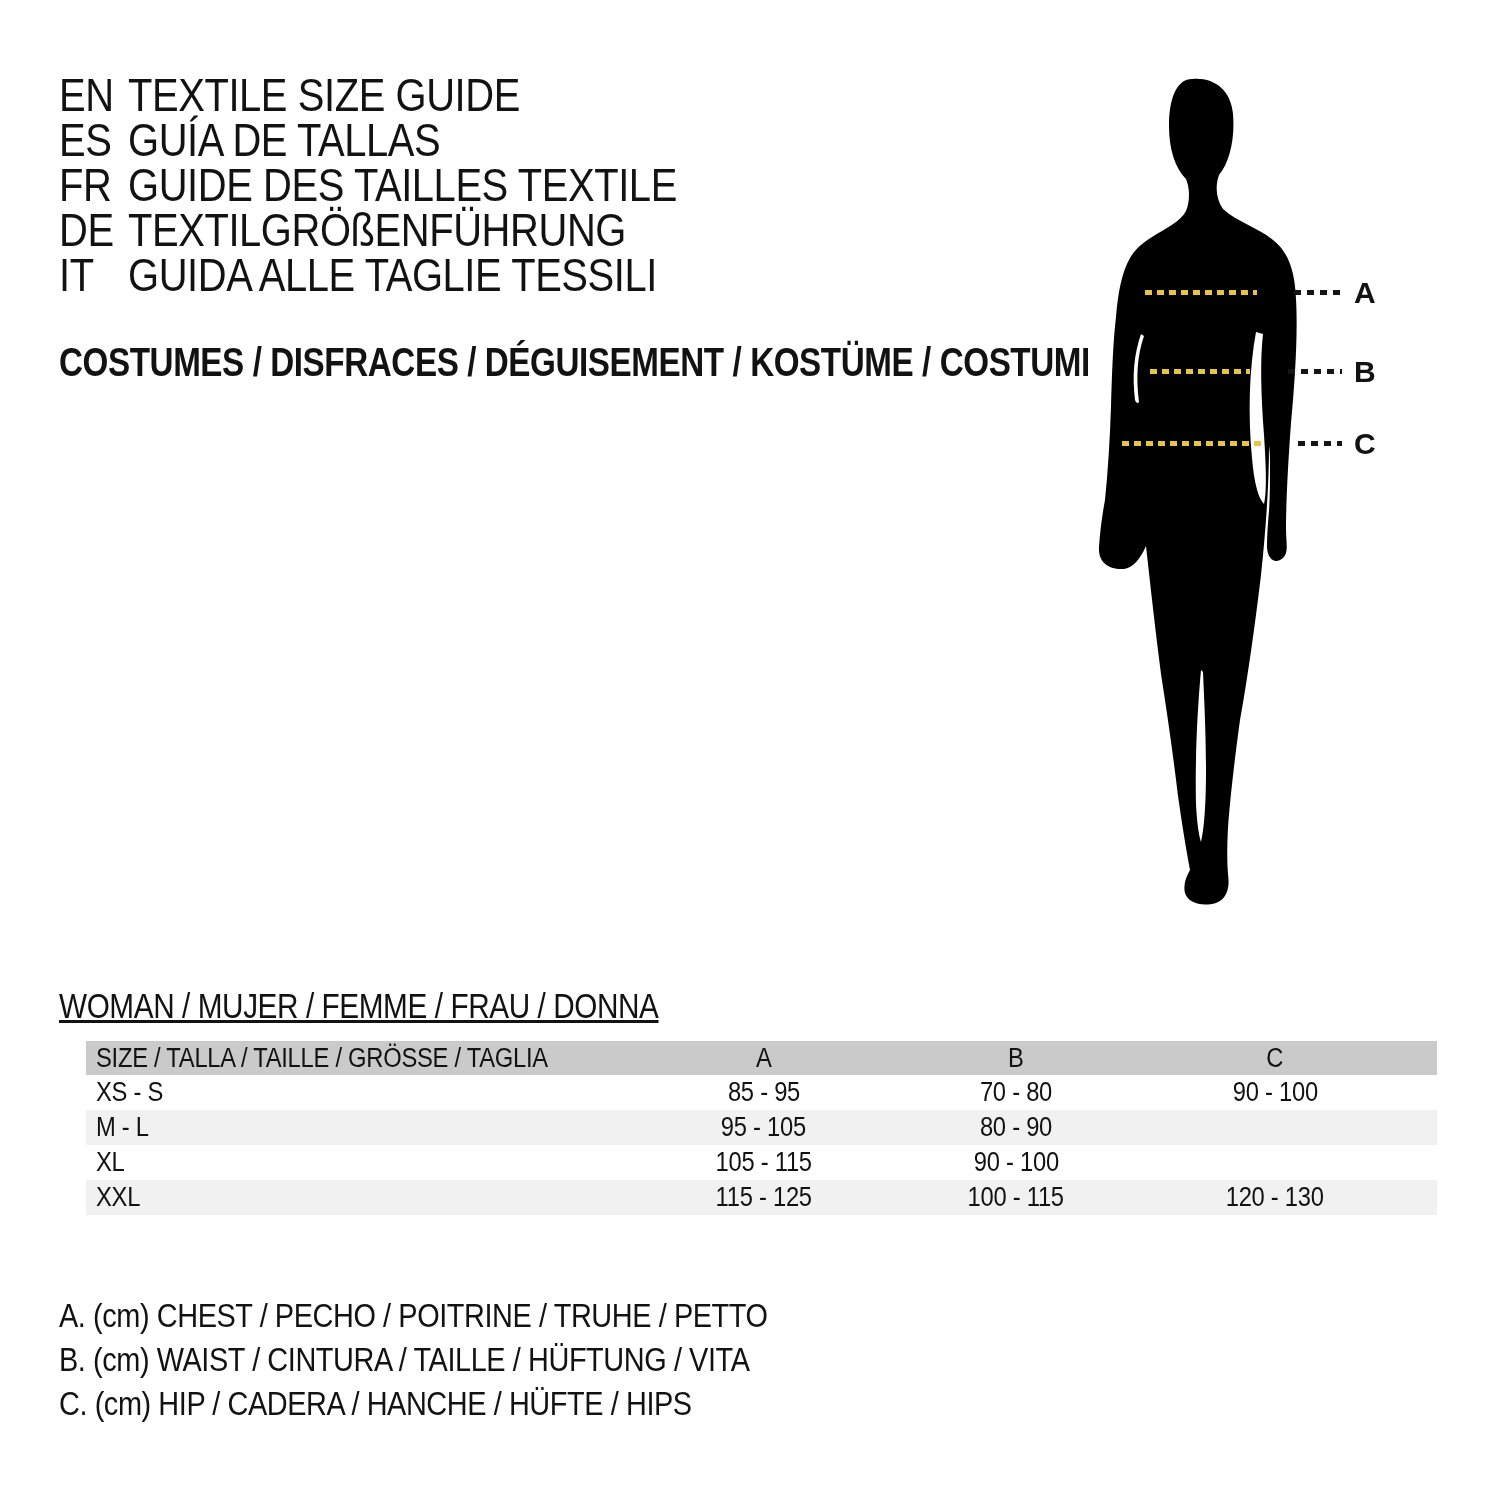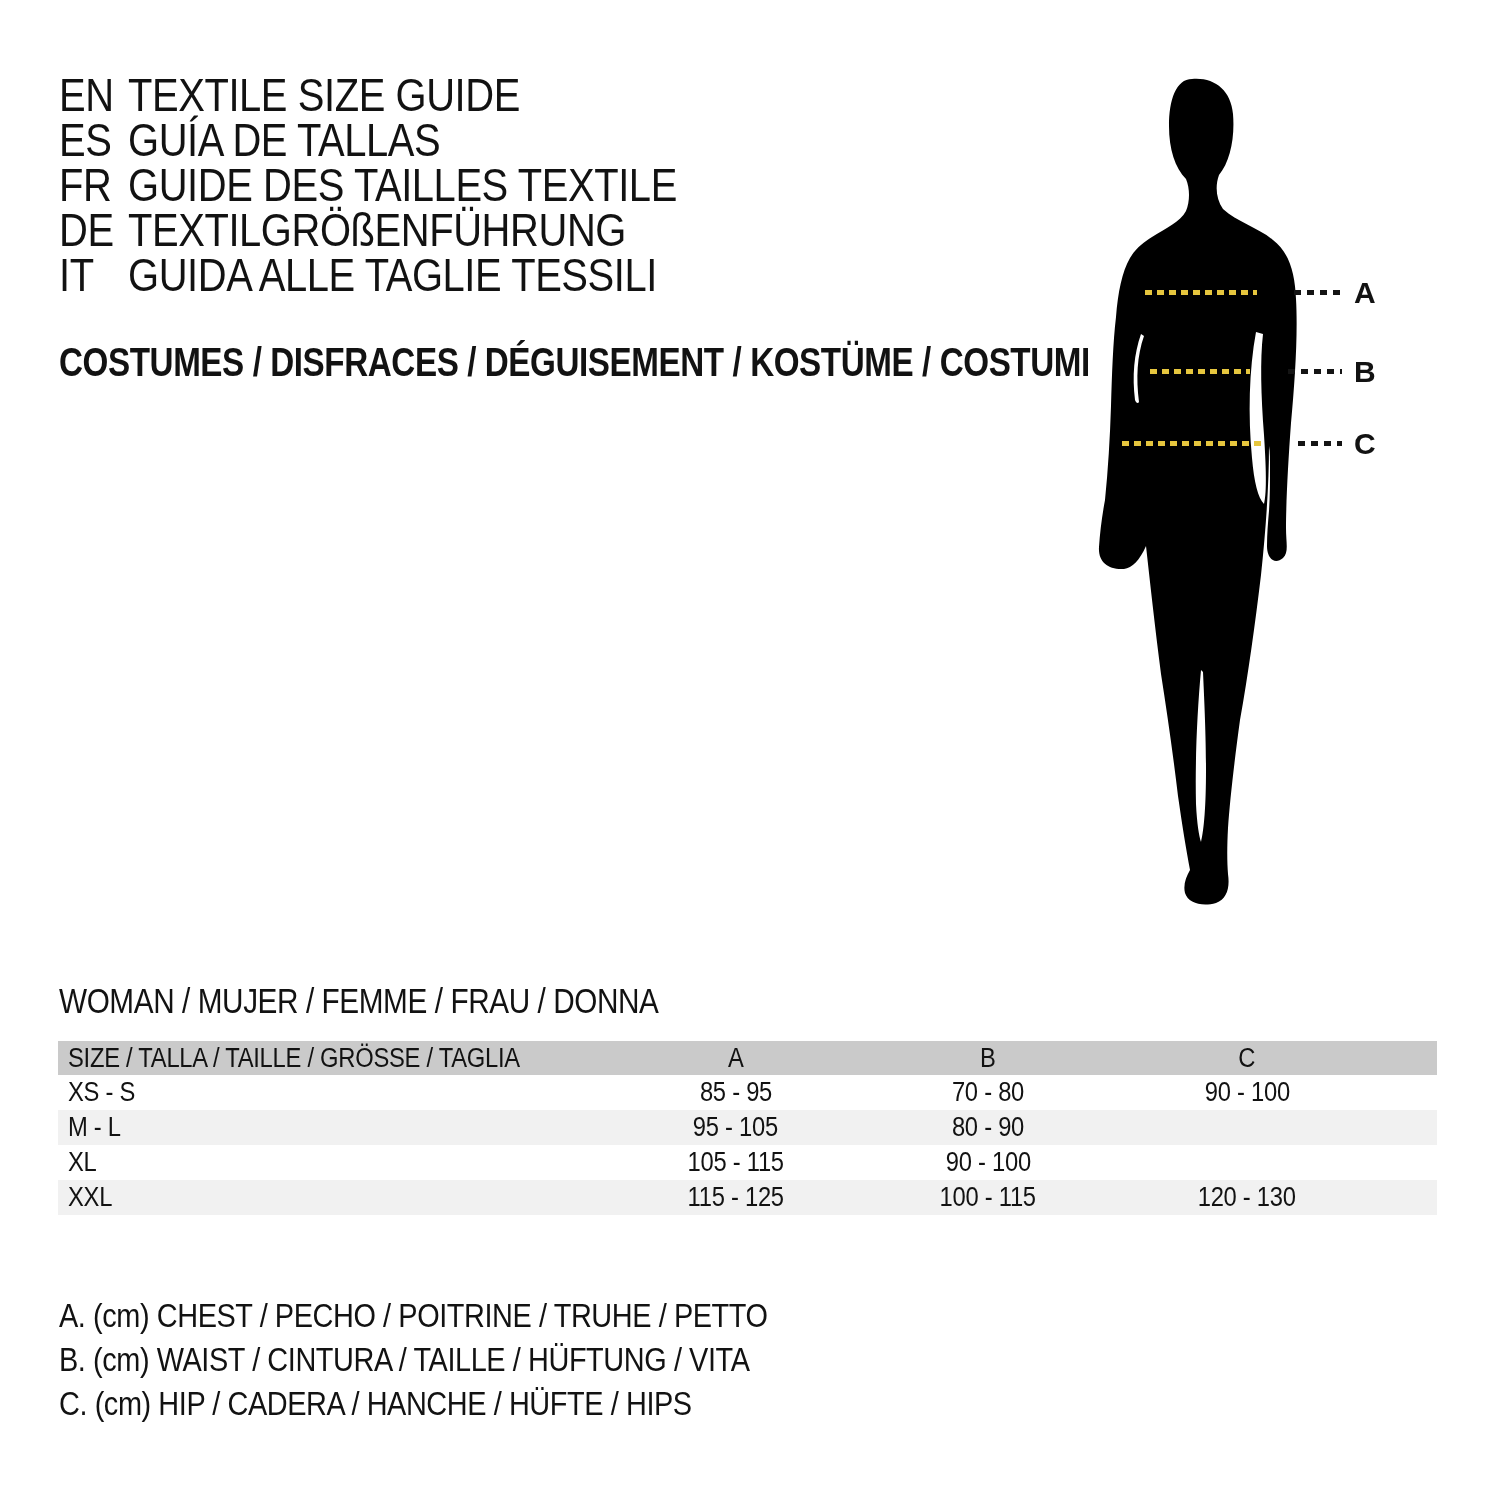--- a/index.html
+++ b/index.html
@@ -43,31 +43,31 @@
   }
   .marker-label {
     position:absolute; width:40px; height:36px;
     display:flex; align-items:center;
     font-size:30px; font-weight:bold;
   }
 
   
   .section-title {
     position:absolute; left:59px; top:981px; height:45px;
-    display:flex; align-items:flex-start;
-    font-size:35px; letter-spacing:-0.5px;
+    display:flex; align-items:flex-end;
+    font-size:35px; letter-spacing:-0.5px;text-decoration:underline;
   }
 
   
   .size-table { position:absolute; left:58px; top:1041px; width:1379px; }
   .t-row {
     display:grid;
     grid-template-columns:560px 235px 270px 314px;
     height:35px; align-items:center;
-    font-size:27px; letter-spacing:-0.3px;
+    font-size:27px; letter-spacing:-0.3px;margin-left:28px;
   }
   .t-row.t-header { height:34px; background:var(--header-bg); }
   .t-row.t-alt { background:var(--alt-bg); }
   .c-size { padding-left:10px; text-align:left; overflow:visible; }
   .c-num { text-align:center; }
   .c-num .cxc { transform:scaleX(0.88); }
   .c-size .cx { transform:scaleX(0.88); }
   .c-last { padding-right:66px; }
 
   

